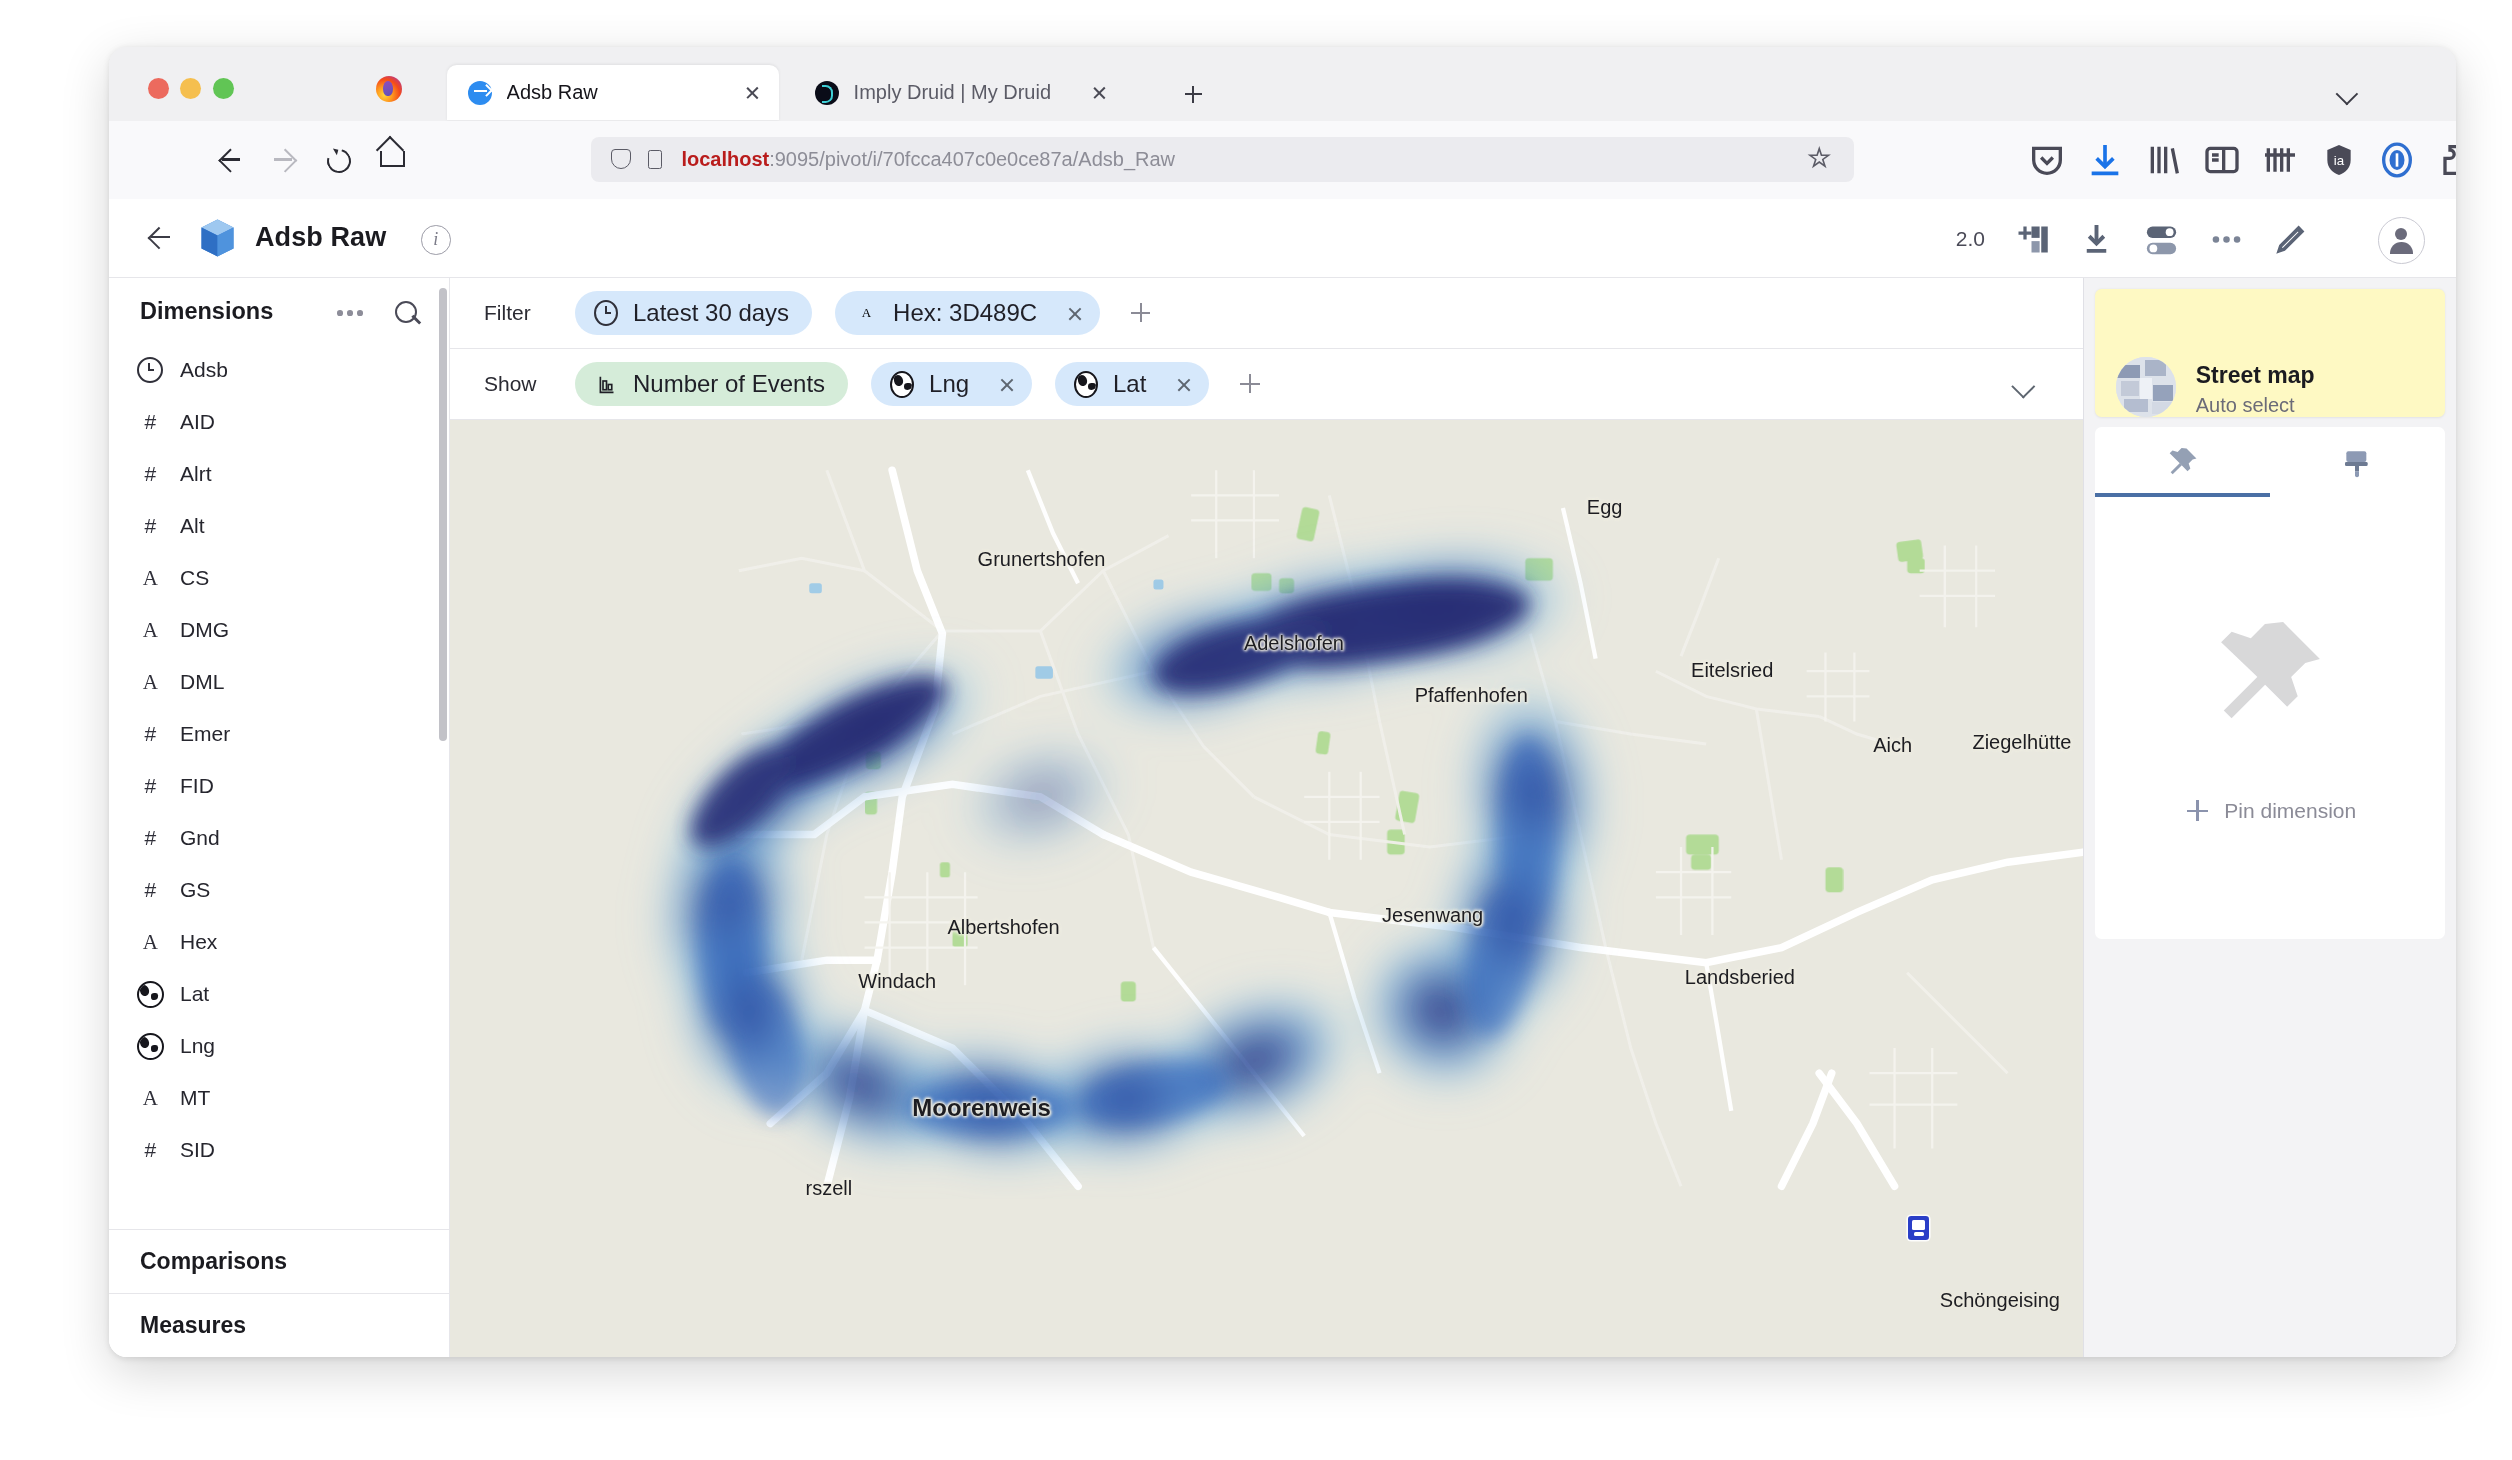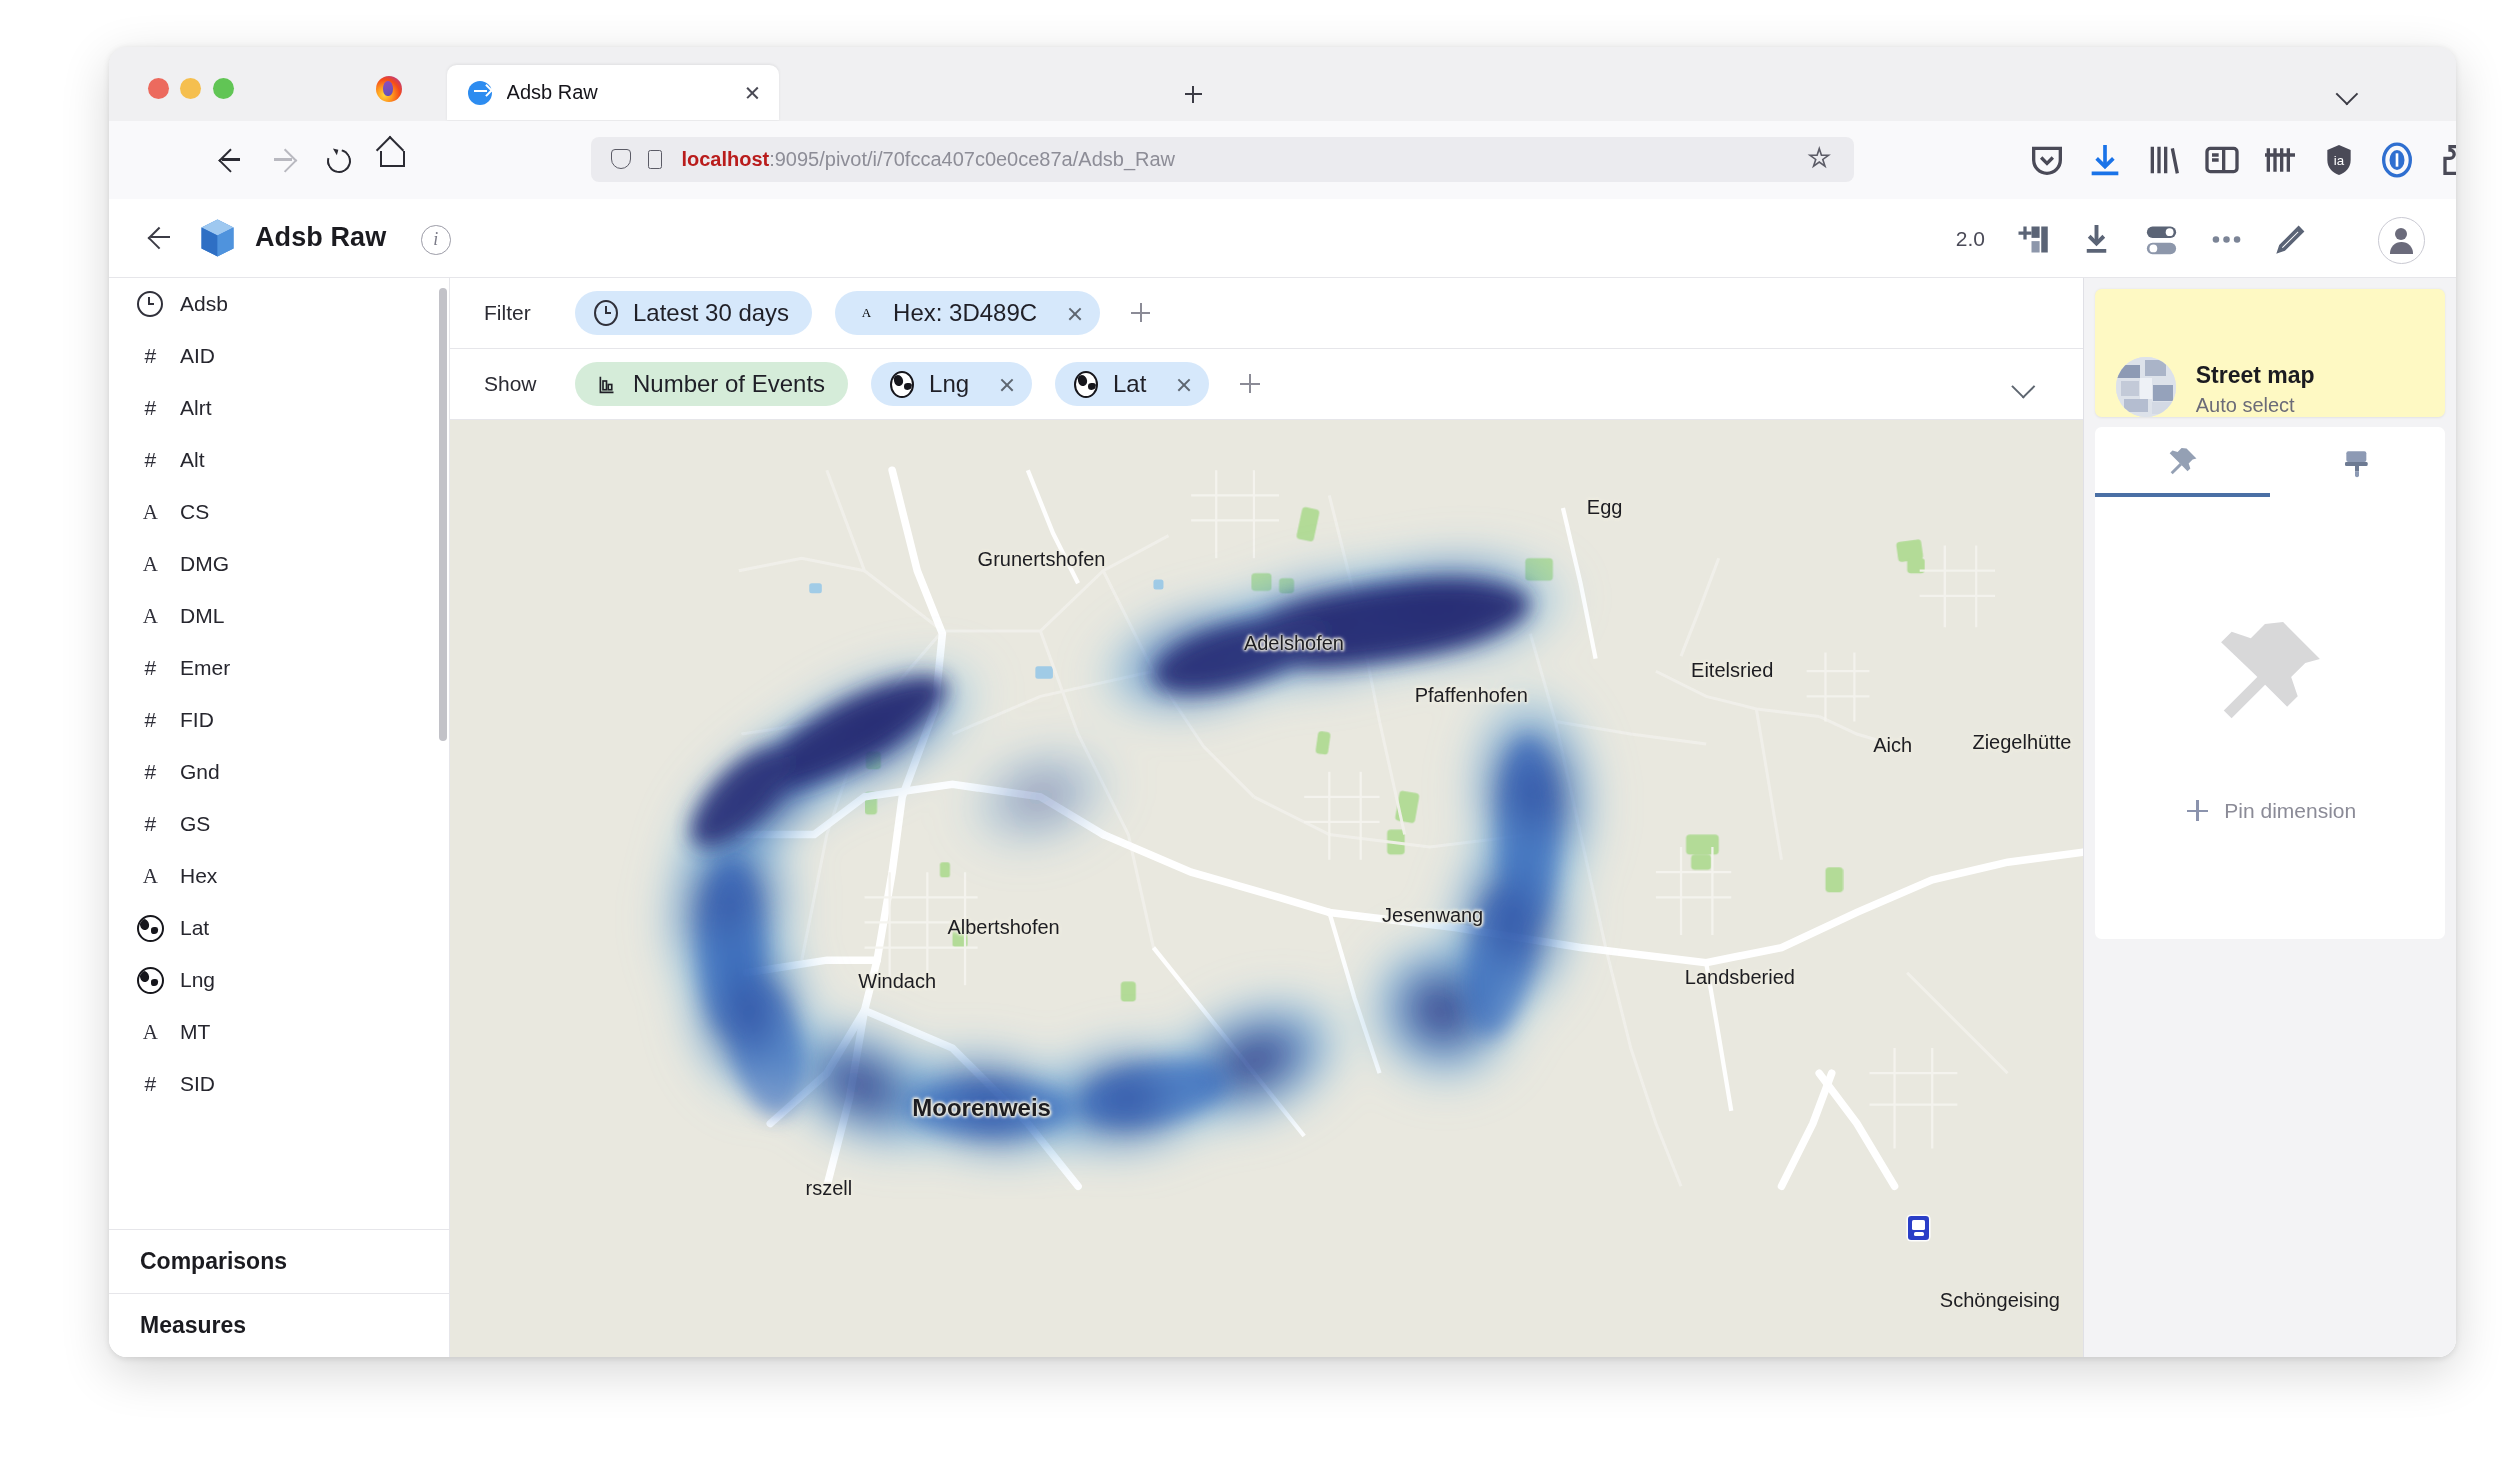--- a/index.html
+++ b/index.html
@@ -193,20 +193,25 @@
 
   <div id="tabstrip">
     <div class="traffic t-red"></div>
     <div class="traffic t-yellow"></div>
     <div class="traffic t-green"></div>
     <div id="ff-logo"></div>
 
     <div class="tab" id="tab1">
       <span class="tab-fav fav-pivot"></span>
       <span class="tab-title">Adsb Raw</span>
+      <span class="tab-x"></span>
+    </div>
+    <div class="tab" id="tab2">
+      <span class="tab-fav fav-druid"></span>
+      <span class="tab-title">Imply Druid | My Druid</span>
       <span class="tab-x"></span>
     </div>
     <div id="newtab"></div>
     <div id="tablist-chevron"></div>
   </div>
 
   <div id="navbar">
     <div class="navbtn arrow-l" id="nav-back"></div>
     <div class="navbtn arrow-r" id="nav-fwd"></div>
     <div class="navbtn" id="nav-reload">
@@ -327,20 +332,29 @@
               <path d="M5 19l3-1 11-11-2-2L6 16z"></path>
               <path d="M16 5l3 3"></path>
             </svg>
       </div>
       <div id="avatar"></div>
     </div>
 
     <div id="body">
 
       <div id="sidebar">
+        <div id="dimhead">
+          <div id="dimtitle">Dimensions</div>
+          <div id="dim-more">
+                <i></i>
+                <i></i>
+                <i></i>
+              </div>
+          <div id="dim-search"></div>
+        </div>
         <div id="dimlist">
               <div class="dim">
                 <span class="dicon">
                   <span class="clock"></span>
                 </span>
                 <span class="dlabel">Adsb</span>
               </div>
               <div class="dim">
                 <span class="dicon">
                   <span>#</span>

